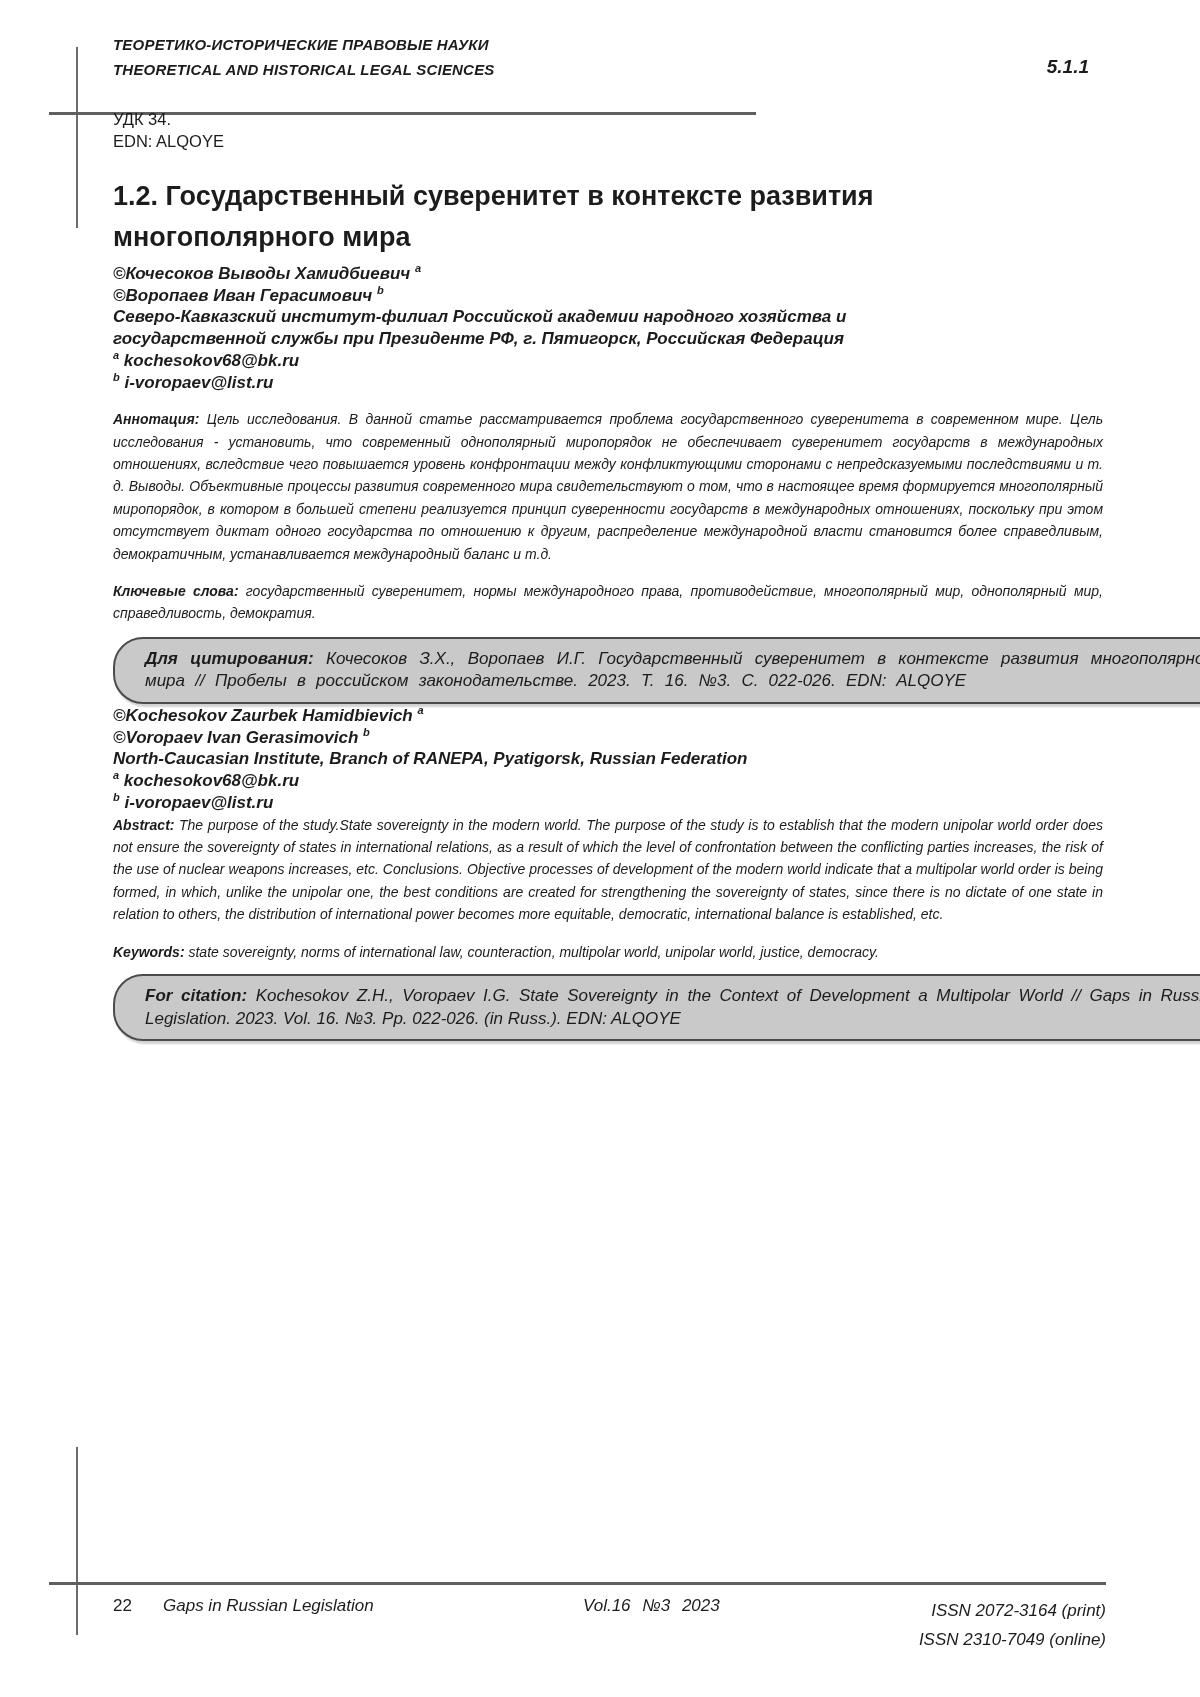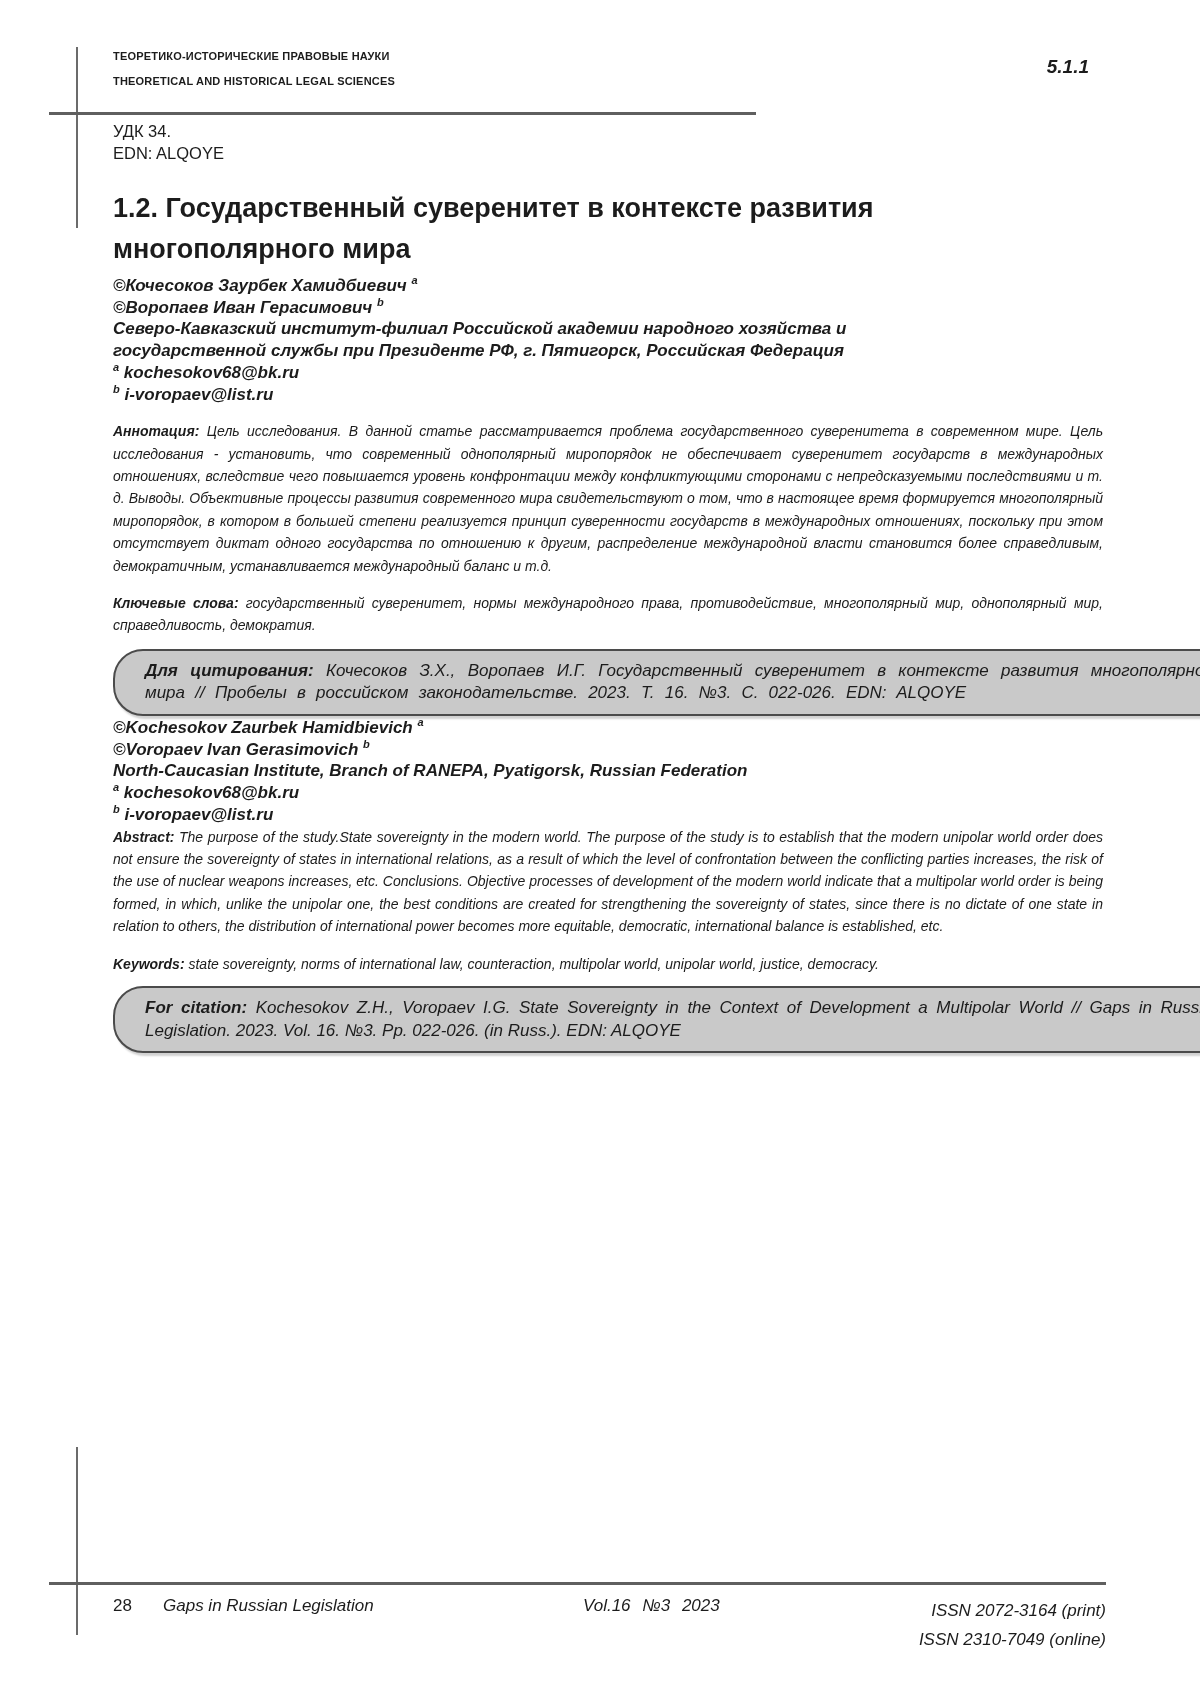--- a/index.html
+++ b/index.html
@@ -12,21 +12,21 @@
     overflow:hidden;
   }
   
   .vline-top{position:absolute;left:76px;top:47px;width:2px;height:181px;background:#6b6b6b;}
   .hline-top{position:absolute;left:49px;top:112px;width:707px;height:3px;background:#5f5f5f;}
   .vline-bottom{position:absolute;left:76px;top:1447px;width:2px;height:188px;background:#6b6b6b;}
   .hline-footer{position:absolute;left:49px;top:1582px;width:1057px;height:3px;background:#5f5f5f;}
 
   .col{position:absolute;left:113px;top:0;width:990px;}
 
-  .rubric{margin-top:44px;font-size:11px;line-height:25px;font-weight:bold;letter-spacing:.2px;}
+  .rubric{margin-top:32px;font-size:15px;line-height:25px;font-weight:bold;font-style:italic;letter-spacing:.2px;}
   .code{position:absolute;top:56px;right:111px;font-size:19px;font-weight:bold;font-style:italic;}
 
   .meta{margin-top:26px;font-size:16.5px;line-height:22px;font-style:normal;}
 
   .title-ru{margin:24px 0 0 0;font-size:27px;line-height:41px;font-weight:bold;max-width:830px;}
 
   .authors{margin-top:5px;font-size:17px;line-height:21.7px;font-weight:bold;font-style:italic;}
   .authors .affil{max-width:830px;}
   sup{font-size:11px;line-height:0;}
 
@@ -80,21 +80,21 @@
     </div>
 
     <div class="meta">
       <div>УДК 34.</div>
       <div>EDN: ALQOYE</div>
     </div>
 
     <h1 class="title-ru">1.2. Государственный суверенитет в контексте развития многополярного мира</h1>
 
     <div class="authors">
-      <div><span>©Кочесоков Заурбек Хамидбиевич</span> <sup>a</sup></div>
+      <div><span>©Кочесоков Выводы Хамидбиевич</span> <sup>a</sup></div>
       <div><span>©Воропаев Иван Герасимович</span> <sup>b</sup></div>
       <div class="affil">Северо-Кавказский институт-филиал Российской академии народного хозяйства и государственной службы при Президенте РФ, г. Пятигорск, Российская Федерация</div>
       <div><sup>a</sup> <span>kochesokov68@bk.ru</span></div>
       <div><sup>b</sup> <span>i-voropaev@list.ru</span></div>
     </div>
 
     <p class="para annotation"><b>Аннотация:</b> <span>Цель исследования. В данной статье рассматривается проблема государственного суверенитета в современном мире. Цель исследования - установить, что современный однополярный миропорядок не обеспечивает суверенитет государств в международных отношениях, вследствие чего повышается уровень конфронтации между конфликтующими сторонами с непредсказуемыми последствиями и т. д. Выводы. Объективные процессы развития современного мира свидетельствуют о том, что в настоящее время формируется многополярный миропорядок, в котором в большей степени реализуется принцип суверенности государств в международных отношениях, поскольку при этом отсутствует диктат одного государства по отношению к другим, распределение международной власти становится более справедливым, демократичным, устанавливается международный баланс и т.д.</span></p>
 
     <p class="para kw-ru"><b>Ключевые слова:</b> <span>государственный суверенитет, нормы международного права, противодействие, многополярный мир, однополярный мир, справедливость, демократия.</span></p>
 
@@ -115,21 +115,21 @@
 
     <p class="para kw-en"><b>Keywords:</b> <span>state sovereignty, norms of international law, counteraction, multipolar world, unipolar world, justice, democracy.</span></p>
 
     <div class="cite-box second">
       <p><b>For citation:</b> <span>Kochesokov Z.H., Voropaev I.G. State Sovereignty in the Context of Development a Multipolar World // Gaps in Russian Legislation. 2023. Vol. 16. №3. Pp. 022-026. (in Russ.). EDN: ALQOYE</span></p>
     </div>
 
   </div>
 
   <div class="footer">
-    <span class="pn">28</span>
+    <span class="pn">22</span>
     <span class="journal">Gaps in Russian Legislation</span>
     <span class="issue">Vol.16 №3 2023</span>
     <div class="issn">
       <div>ISSN 2072-3164 (print)</div>
       <div>ISSN 2310-7049 (online)</div>
     </div>
   </div>
 
 </div>
 

